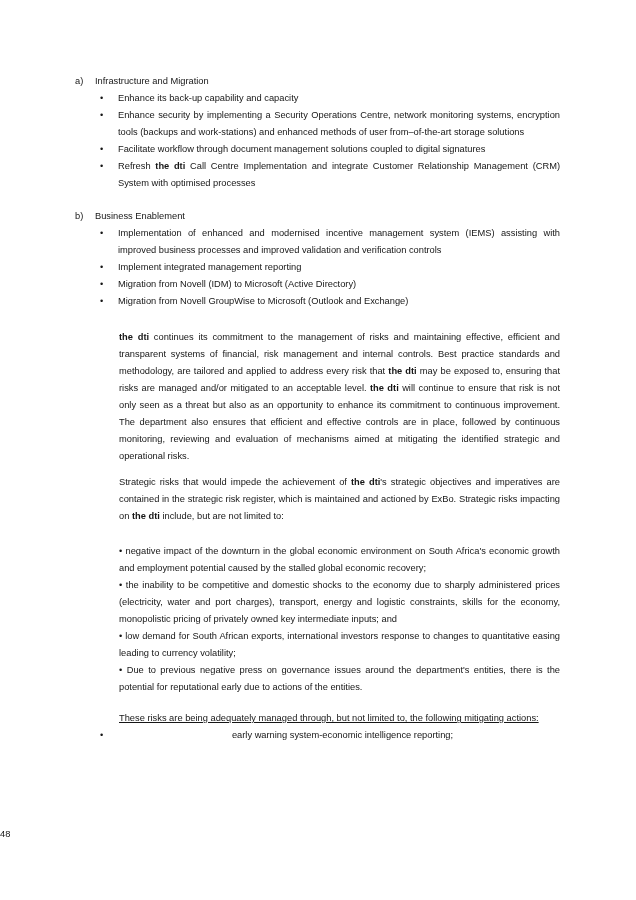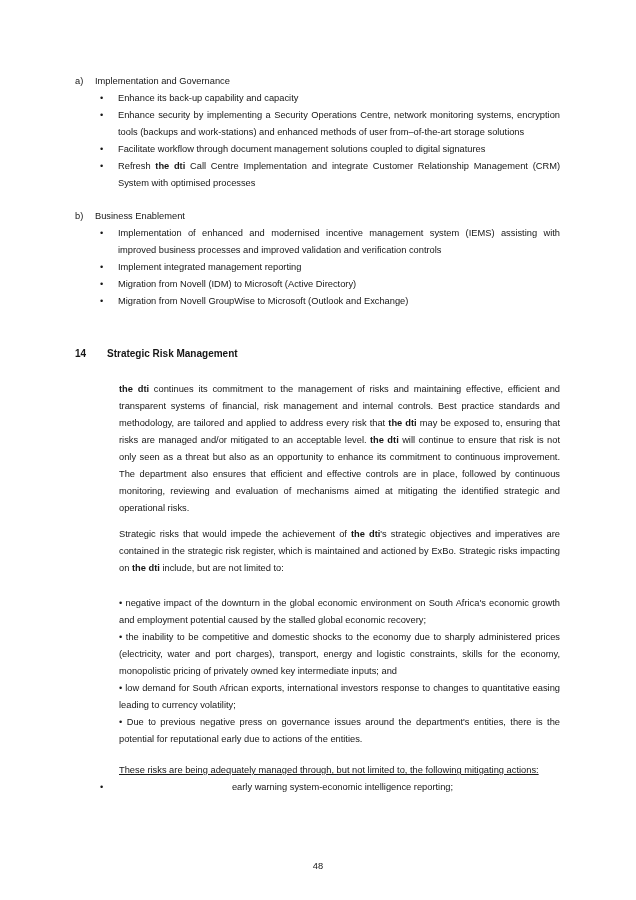--- a/index.html
+++ b/index.html
@@ -62,36 +62,35 @@
     margin-left: 44px;
   }
   .mt16 { margin-top: 16px; }
   .mt19 { margin-top: 19px; }
   .mt9  { margin-top: 9px; }
   .mt18 { margin-top: 18px; }
   .mt14 { margin-top: 14px; text-decoration: underline; }
   b { font-weight: bold; }
   .pagenum {
     position: absolute;
-    top: 858px;
+    top: 826px;
     left: 0;
     width: 636px;
-    text-align: center;
   }
 </style>
 </head>
 <body>
 
 <div class="page">
   <div class="content">
 
     <section>
       <div class="outline-head">
         <span class="olabel">a)</span>
-        <span class="otitle">Implementation and Governance</span>
+        <span class="otitle">Infrastructure and Migration</span>
       </div>
       <div class="blist">
         <div class="bitem">
           <span class="bdot">•</span>
           <div class="btext just"><span>Enhance its back-up capability and capacity</span></div>
         </div>
         <div class="bitem">
           <span class="bdot">•</span>
           <div class="btext just"><span>Enhance security by implementing a Security Operations Centre, network monitoring systems, encryption tools (backups and work-stations) and enhanced methods of user from–of-the-art storage solutions</span></div>
         </div>
@@ -124,24 +123,20 @@
           <span class="bdot">•</span>
           <div class="btext just"><span>Migration from Novell (IDM) to Microsoft (Active Directory)</span></div>
         </div>
         <div class="bitem">
           <span class="bdot">•</span>
           <div class="btext just"><span>Migration from Novell GroupWise to Microsoft (Outlook and Exchange)</span></div>
         </div>
       </div>
     </section>
 
-    <div class="heading">
-      <span class="hnum">14</span>
-      <span class="htitle">Strategic Risk Management</span>
-    </div>
 
     <div class="block just mt19"><b>the dti</b><span> continues its commitment to the management of risks and maintaining effective, efficient and transparent systems of financial, risk management and internal controls. Best practice standards and methodology, are tailored and applied to address every risk that </span><b>the dti</b><span> may be exposed to, ensuring that risks are managed and/or mitigated to an acceptable level. </span><b>the dti</b><span> will continue to ensure that risk is not only seen as a threat but also as an opportunity to enhance its commitment to continuous improvement. The department also ensures that efficient and effective controls are in place, followed by continuous monitoring, reviewing and evaluation of mechanisms aimed at mitigating the identified strategic and operational risks.</span></div>
 
     <div class="block just mt9"><span>Strategic risks that would impede the achievement of </span><b>the dti</b><span>'s strategic objectives and imperatives are contained in the strategic risk register, which is maintained and actioned by ExBo. Strategic risks impacting on </span><b>the dti</b><span> include, but are not limited to:</span></div>
 
     <div class="block mt18">
       <div class="just"><span>• negative impact of the downturn in the global economic environment on South Africa's economic growth and employment potential caused by the stalled global economic recovery;</span></div>
       <div class="just"><span>• the inability to be competitive and domestic shocks to the economy due to sharply administered prices (electricity, water and port charges), transport, energy and logistic constraints, skills for the economy, monopolistic pricing of privately owned key intermediate inputs; and</span></div>
       <div class="just"><span>• low demand for South African exports, international investors response to changes to quantitative easing leading to currency volatility;</span></div>
       <div class="just"><span>• Due to previous negative press on governance issues around the department's entities, there is the potential for reputational early due to actions of the entities.</span></div>

